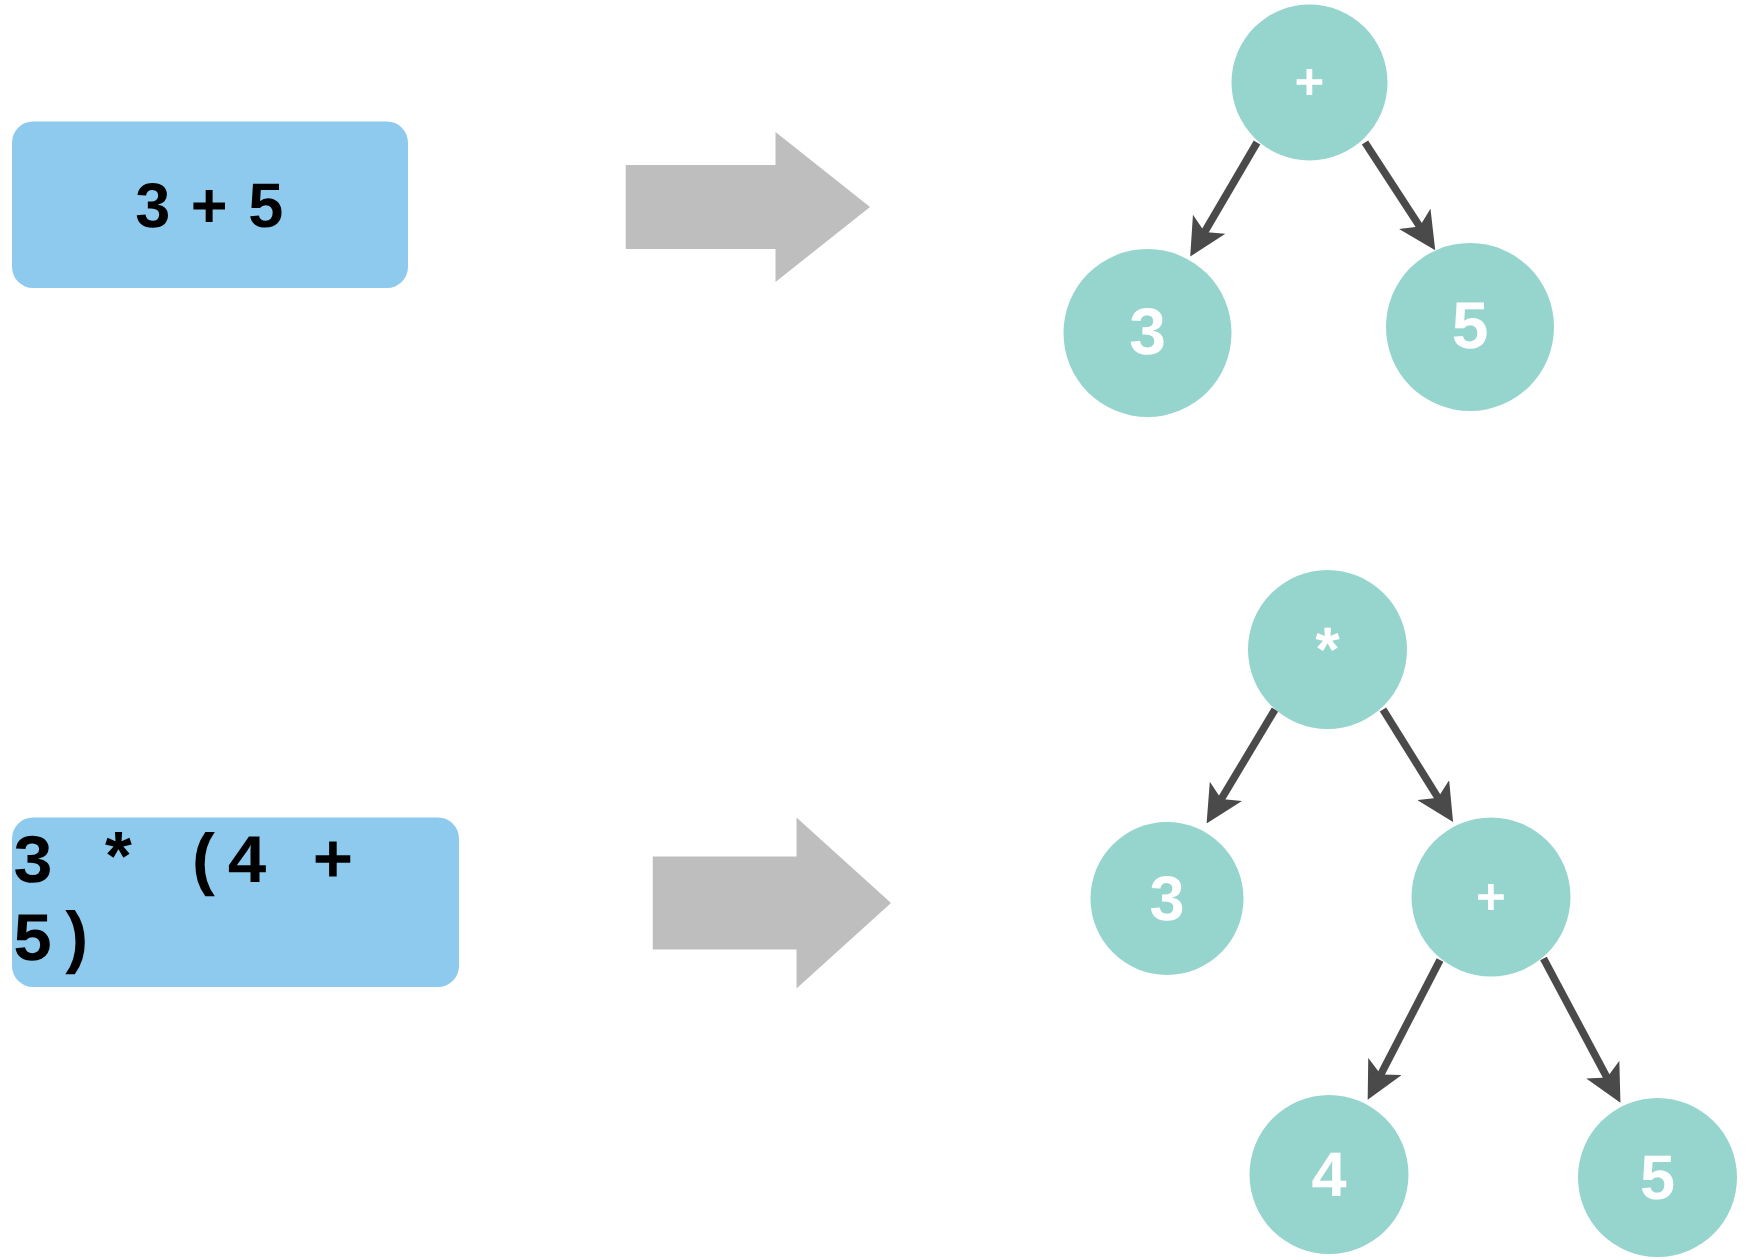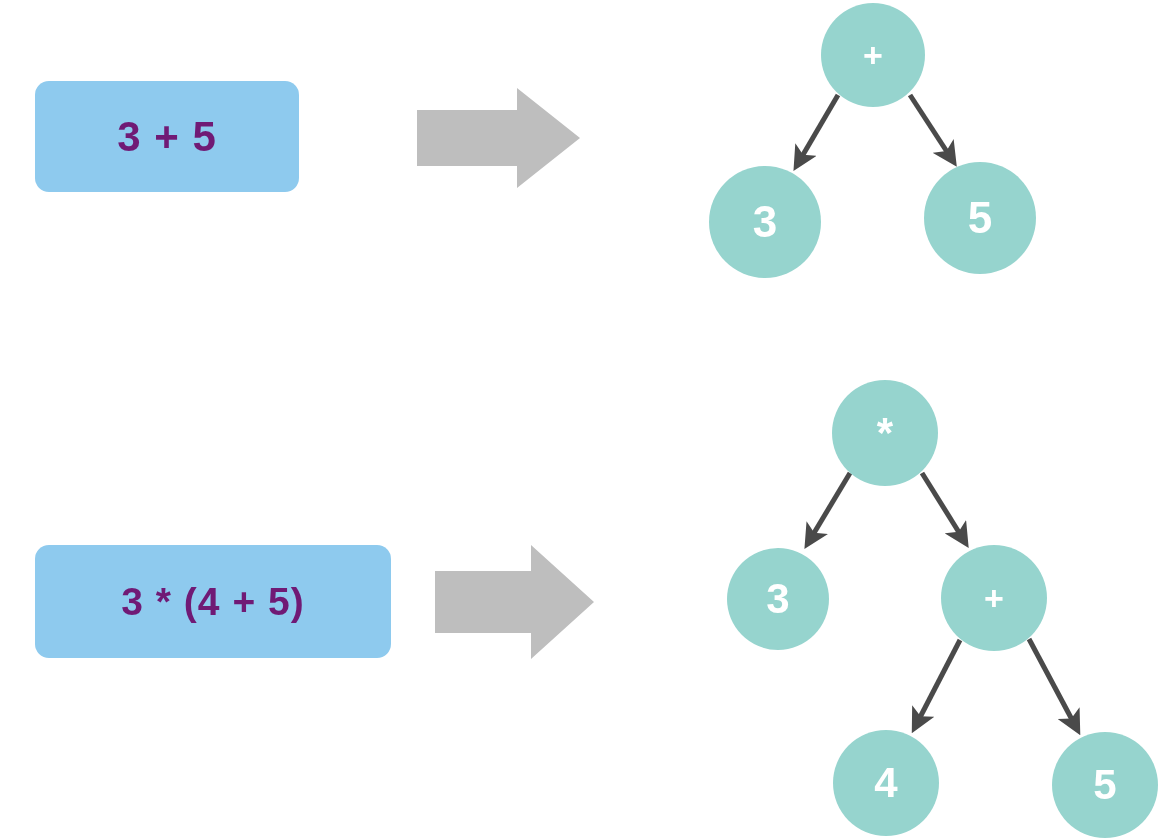--- a/index.html
+++ b/index.html
@@ -17,39 +17,39 @@
     background: #ffffff;
     overflow: hidden;
   }
   .expr-box {
     position: absolute;
     background: #8ecaee;
     border-radius: 14px;
     display: flex;
     align-items: center;
     justify-content: center;
-    color: #701a75;
+    color: #000000;
     font-weight: bold;
     letter-spacing: 1px;
     box-sizing: border-box;
-    margin-left: 27px;
   }
   .expr-box.row1 {
     left: 8px;
     top: 81px;
     width: 264px;
     height: 111px;
     font-size: 42px;
   }
   .expr-box.row2 {
     left: 8px;
     top: 545px;
-    width: 356px;
+    width: 298px;
     height: 113px;
-    font-size: 39px;
+    font-size: 46px;
+    font-family: Liberation Mono, monospace;
   }
   .big-arrow {
     position: absolute;
   }
   .node {
     position: absolute;
     border-radius: 50%;
     background: #96d4ce;
     color: #ffffff;
     display: flex;

